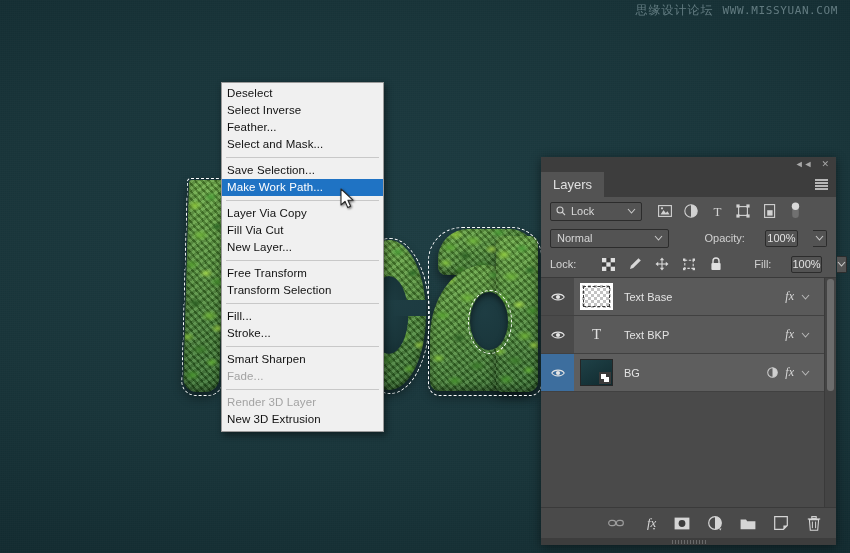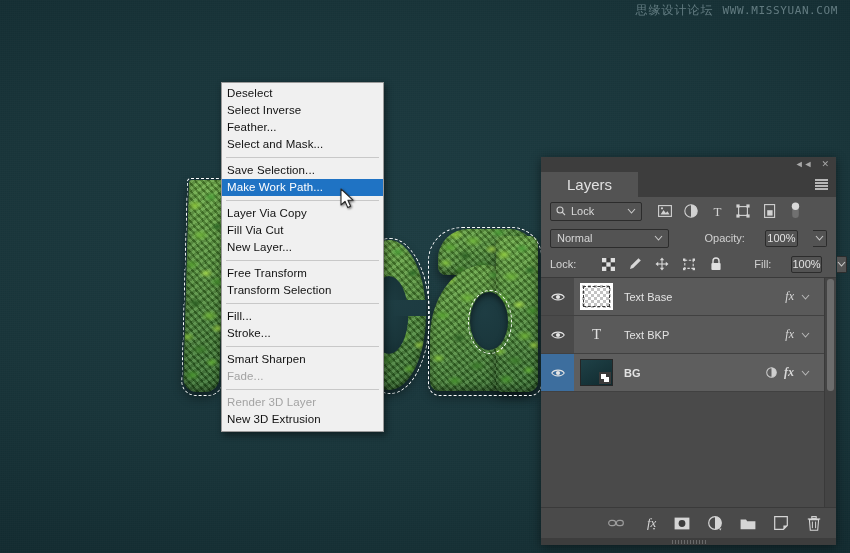--- a/index.html
+++ b/index.html
@@ -187,23 +187,23 @@
 
   #panel-tabbar {
     height: 25px;
     background: #3d3d3d;
     display: flex; align-items: stretch;
     flex: none;
     position: relative;
   }
   #tab-layers {
     background: #535353;
-    padding: 0 26px;
+    padding: 0 12px;
     display: flex; align-items: center;
-    font-size: 15px;
+    font-size: 13px;
     color: #e0e0e0;
   }
   #panel-menu-icon {
     position: absolute; right: 8px; top: 7px;
     width: 13px; height: 11px;
     display: flex; flex-direction: column; justify-content: space-between;
   }
   #panel-menu-icon i { display:block; height: 1.5px; background: #b8b8b8; }
 
   .panel-row {
@@ -271,21 +271,21 @@
     position: relative;
     overflow: hidden;
   }
   .layer-row {
     height: 37px;
     display: flex; align-items: center;
     border-bottom: 1px solid #414141;
     background: #5a5a5a;
     position: relative;
   }
-  .layer-row.selected { background: #5e5e5e; font-weight: bold; }
+  .layer-row.selected { background: #5e5e5e; }
   .layer-row .eye-cell {
     width: 33px; height: 100%;
     display: flex; align-items: center; justify-content: center;
     background: #4a4a4a;
     flex: none;
   }
   .layer-row.selected .eye-cell { background: #3d6e9e; }
   .thumb {
     width: 33px; height: 27px;
     margin-left: 6px;

